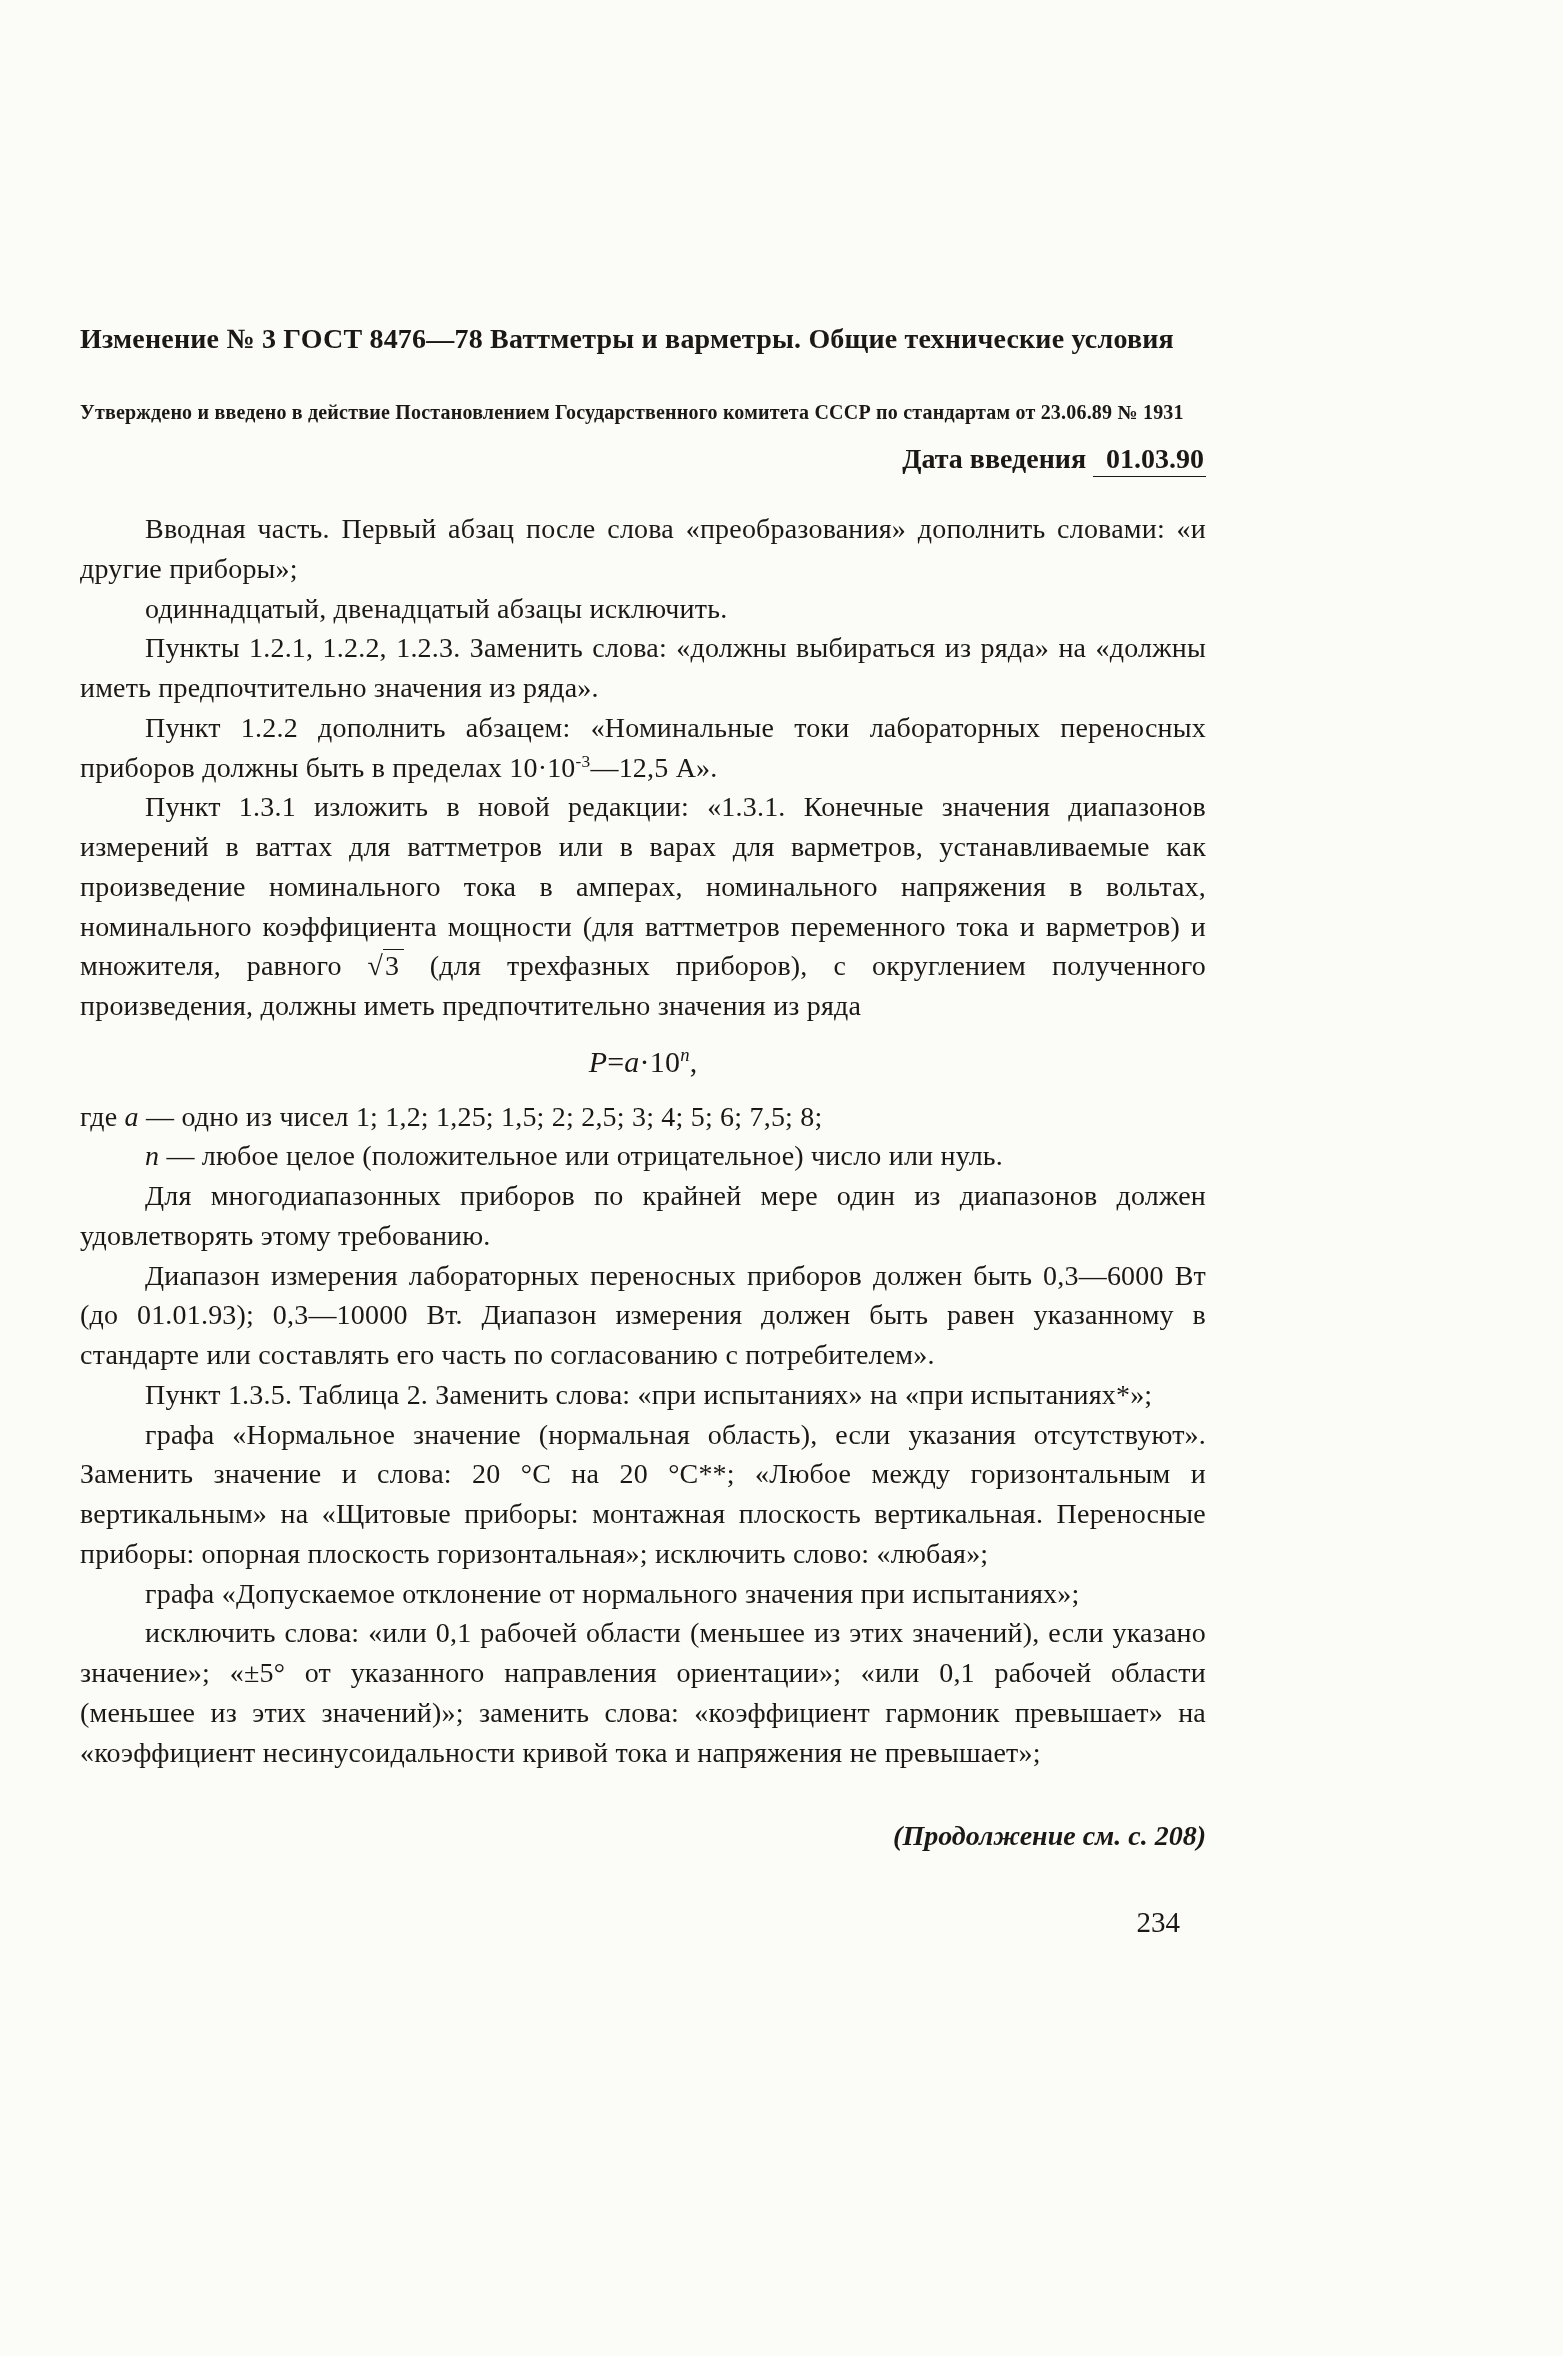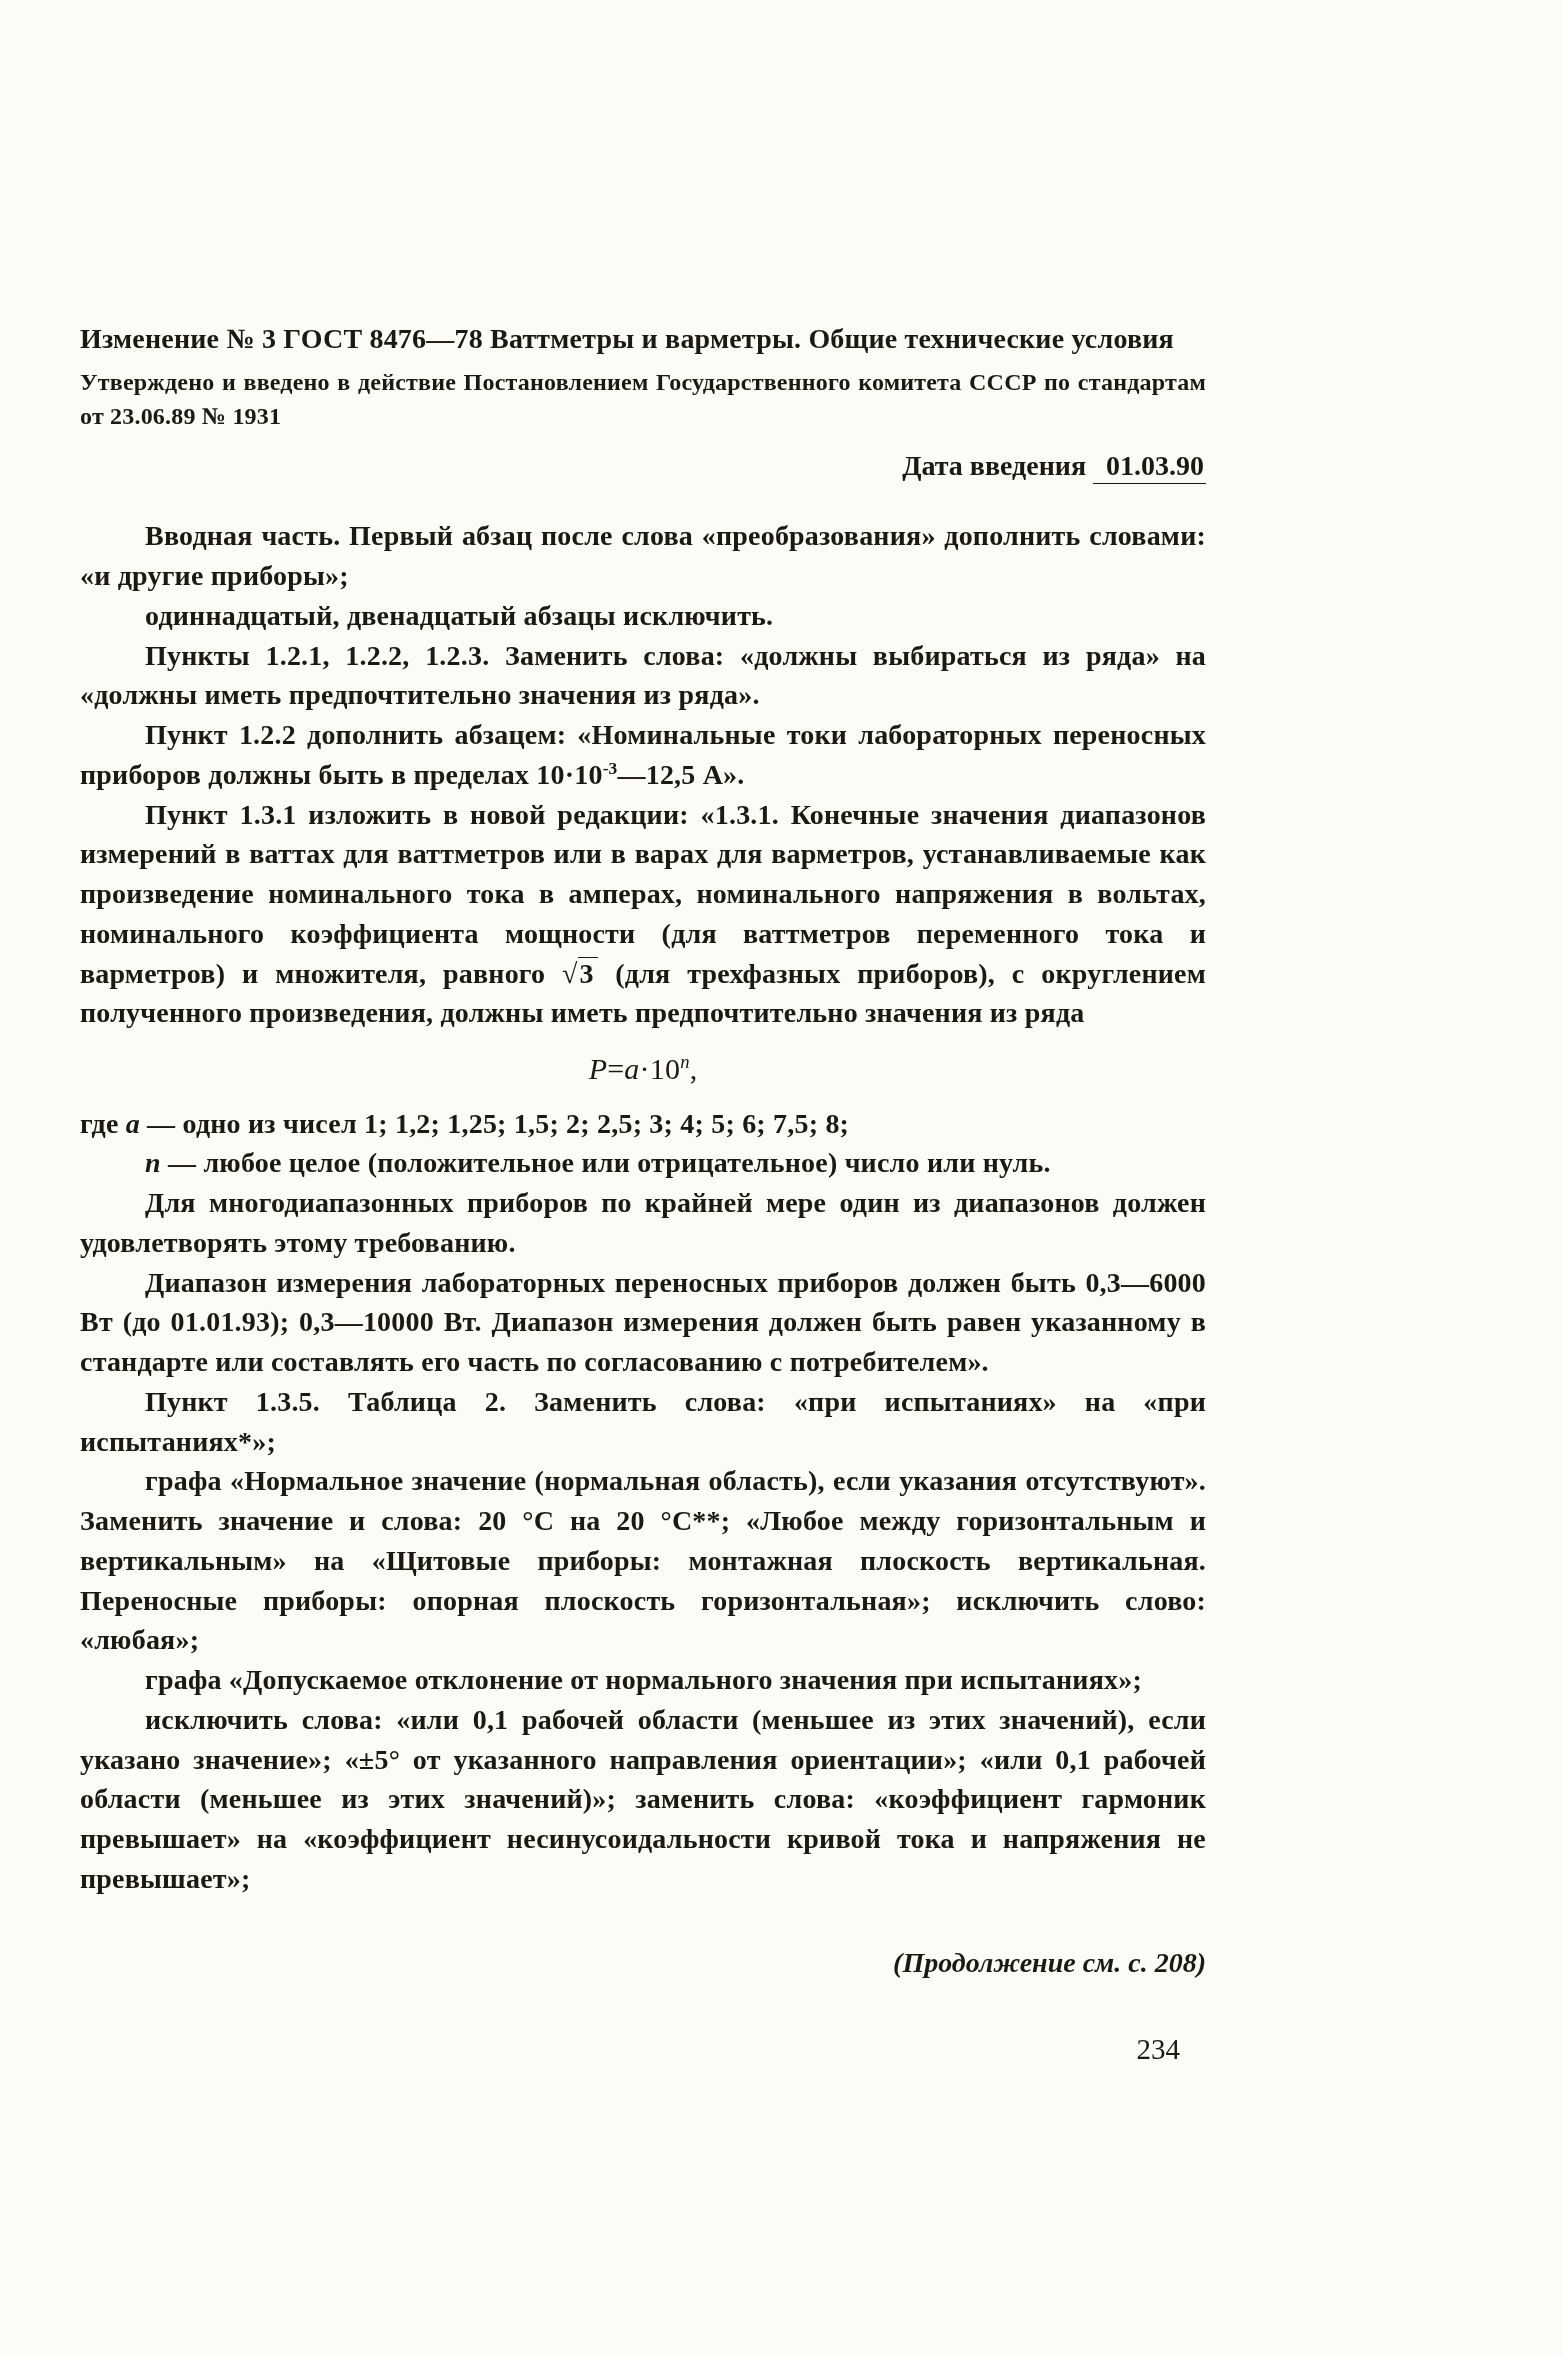--- a/index.html
+++ b/index.html
@@ -9,27 +9,27 @@
     font-family: "Liberation Serif", serif;
     color: #1c1914;
   }
   .page { position: relative; width: 1563px; height: 2357px; background: #fbfbf8; overflow: hidden; }
   .content { position: absolute; left: 80px; top: 319px; width: 1126px; }
   .doc-title {
     font-size: 28px; font-weight: bold; line-height: 1.4;
     text-align: justify; letter-spacing: 0.2px;
   }
   .approval {
-    font-size: 24px; font-weight: bold; line-height: 1.4;
-    text-align: justify; margin-top: 8px; letter-spacing: 0.2px;
+    font-size: 20px; font-weight: bold; line-height: 1.4;
+    text-align: justify; margin-top: 40px; letter-spacing: 0.2px;
   }
   .date-line { font-size: 28px; font-weight: bold; text-align: right; margin-top: 17px; }
   .date-value { border-bottom: 1.9px solid #1c1914; padding: 0 1.9px 1.9px 13px; }
   .doc-body { margin-top: 34px; font-size: 28px; line-height: 1.42; letter-spacing: 0.2px; }
-  .para { text-align: justify; text-indent: 65px; font-weight: bold; }
+  .para { text-align: justify; text-indent: 65px; }
   .para.no-indent { text-indent: 0; }
   .formula { text-align: center; font-size: 30px; margin: 15px 0 13px; }
   .doc-body sup, .formula sup { font-size: .62em; vertical-align: super; line-height: 0; }
   .sqrt-num { border-top: 1.9px solid #1c1914; padding: 0 4.7px 0 1.9px; }
   .i { font-style: italic; }
   .continuation {
     font-size: 28px; font-weight: bold; font-style: italic;
     text-align: right; margin-top: 48px;
   }
   .page-number { font-size: 29px; text-align: right; margin-top: 54px; padding-right: 26px; }

